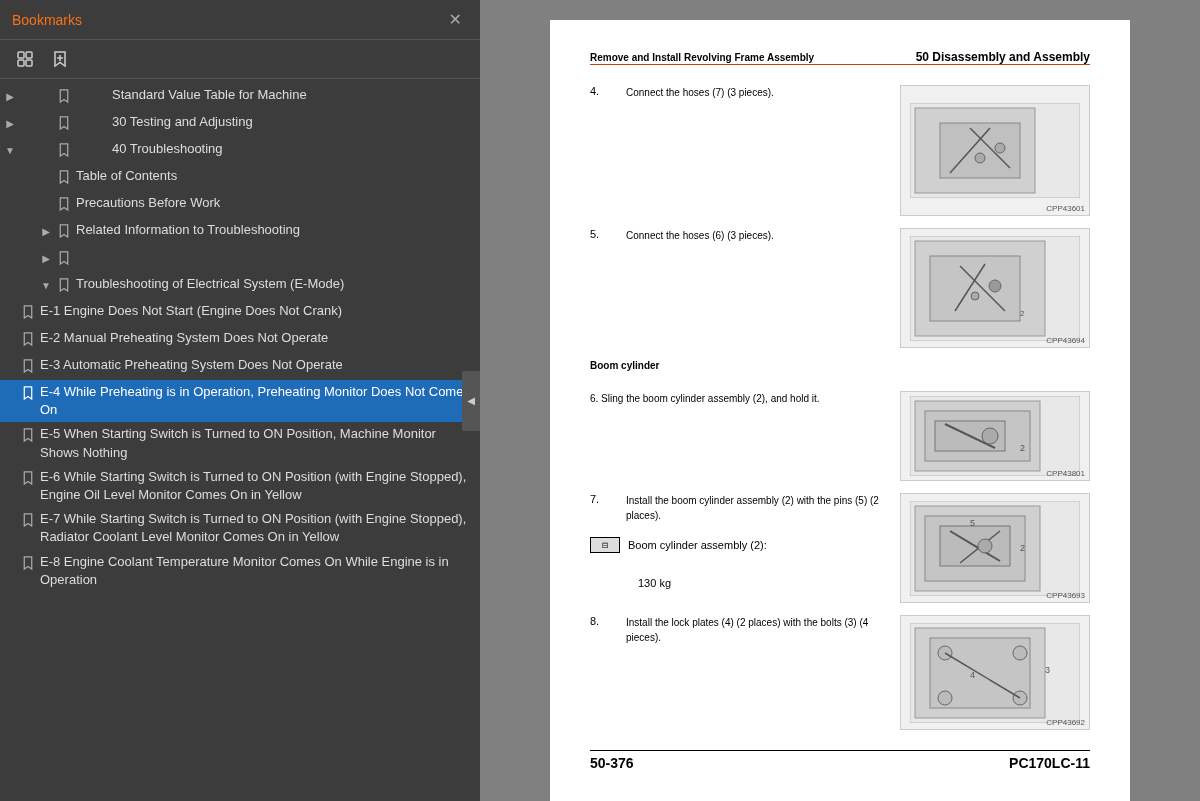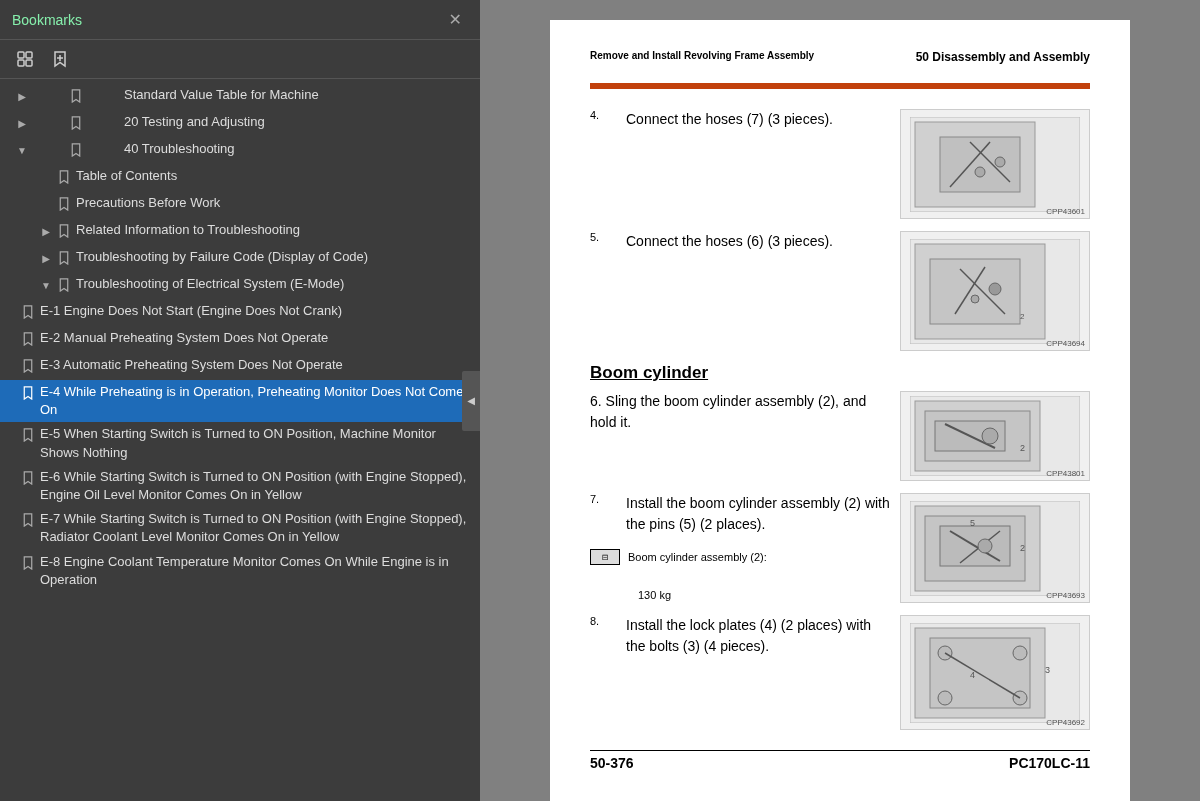--- a/index.html
+++ b/index.html
@@ -22,21 +22,21 @@
       justify-content: space-between;
       padding: 8px 12px;
       background: #3c3c3c;
       color: #e0e0e0;
       font-size: 14px;
       font-weight: 500;
       border-bottom: 1px solid #555;
     }
 
     #bookmarks-title {
-      color: #86efac;
+      color: #f97316;
       font-size: 14px;
     }
 
     #close-btn {
       cursor: pointer;
       color: #aaa;
       font-size: 16px;
       background: none;
       border: none;
       padding: 2px 6px;
@@ -117,21 +117,21 @@
     }
 
     .bookmark-icon svg { width: 12px; height: 14px; }
 
     .item-label {
       flex: 1;
       line-height: 1.4;
     }
 
     
-    .level-0 { padding-left: 12px; gap: 36px; }
+    .level-0 { padding-left: 0; gap: 36px; }
     .level-1 { padding-left: 36px; }
     .level-2 { }
 
     
     #collapse-arrow {
       position: absolute;
       right: 0;
       top: 50%;
       transform: translateY(-50%);
       width: 18px;
@@ -166,38 +166,38 @@
       padding: 30px 40px;
       font-family: Arial, sans-serif;
       font-size: 11px;
       color: #000;
       position: relative;
     }
 
     .page-header {
       display: flex;
       justify-content: space-between;
-      align-items: flex-start;
+      align-items: center;
       margin-bottom: 20px;
-      padding-bottom: 19px;
-      border-bottom: 6px solid #c2410c;
+      padding-bottom: 0;
+      border-bottom: 1px solid #c2410c;
     }
 
     .page-header-left { font-size: 10px; font-weight: bold; }
     .page-header-right { font-size: 12px; font-weight: bold; }
 
     .step-row {
       display: flex;
       gap: 16px;
       margin-bottom: 14px;
       align-items: flex-start;
     }
 
     .step-num { min-width: 20px; font-size: 11px; }
-    .step-text { flex: 1; font-size: 14px; line-height: 1.5; }
+    .step-text { flex: 1; font-size: 10px; line-height: 1.5; }
 
     .img-placeholder {
       border: 1px solid #ccc;
       background: #f0f0f0;
       display: flex;
       align-items: center;
       justify-content: center;
       font-size: 9px;
       color: #888;
       position: relative;
@@ -216,23 +216,22 @@
       gap: 10px;
       margin-bottom: 12px;
       align-items: flex-start;
     }
 
     .step-content { flex: 1; }
     .img-block { flex-shrink: 0; }
 
     .section-heading {
       font-weight: bold;
-      font-size: 17px;
-      margin-bottom: 8px;
-      text-decoration: underline;
+      font-size: 10px;
+      margin-bottom: 20px;
     }
 
     .spec-box {
       display: flex;
       align-items: center;
       gap: 8px;
       margin: 4px 0;
       font-size: 11px;
     }
 
@@ -303,21 +302,21 @@
         </span>
         <span class="item-label">Standard Value Table for Machine</span>
       </div>
       <div class="tree-item level-0">
         <span class="expand-arrow collapsed"></span>
         <span class="bookmark-icon">
           <svg class="bk-svg" viewBox="0 0 12 15">
             <path d="M2 1h8v13l-4-2.8L2 14V1z" stroke-width="1.3"></path>
           </svg>
         </span>
-        <span class="item-label">20 Testing and Adjusting</span>
+        <span class="item-label">30 Testing and Adjusting</span>
       </div>
       <div class="tree-item level-0">
         <span class="expand-arrow expanded"></span>
         <span class="bookmark-icon">
           <svg class="bk-svg" viewBox="0 0 12 15">
             <path d="M2 1h8v13l-4-2.8L2 14V1z" stroke-width="1.3"></path>
           </svg>
         </span>
         <span class="item-label">40 Troubleshooting</span>
       </div>
@@ -348,21 +347,20 @@
         </span>
         <span class="item-label">Related Information to Troubleshooting</span>
       </div>
       <div class="tree-item level-1">
         <span class="expand-arrow collapsed"></span>
         <span class="bookmark-icon">
           <svg class="bk-svg" viewBox="0 0 12 15">
             <path d="M2 1h8v13l-4-2.8L2 14V1z" stroke-width="1.3"></path>
           </svg>
         </span>
-        <span class="item-label">Troubleshooting by Failure Code (Display of Code)</span>
       </div>
       <div class="tree-item level-1">
         <span class="expand-arrow expanded"></span>
         <span class="bookmark-icon">
           <svg class="bk-svg" viewBox="0 0 12 15">
             <path d="M2 1h8v13l-4-2.8L2 14V1z" stroke-width="1.3"></path>
           </svg>
         </span>
         <span class="item-label">Troubleshooting of Electrical System (E-Mode)</span>
       </div>
@@ -451,21 +449,21 @@
     </div>
 
     <div class="step-with-img">
       <div class="step-content">
         <div class="step-row">
           <span class="step-num">4.</span>
           <span class="step-text">Connect the hoses (7) (3 pieces).</span>
         </div>
       </div>
       <div class="img-block">
-        <div class="img-placeholder" style="width:190px;height:110px;">
+        <div class="img-placeholder" style="width:190px;height:131px;">
           <svg width="170" height="95" viewBox="0 0 170 95">
             <rect width="170" height="95" fill="#e8e8e8" stroke="#bbb"></rect>
             <rect x="5" y="5" width="120" height="85" fill="#d0d0d0" stroke="#999"></rect>
             <rect x="30" y="20" width="80" height="55" fill="#c0c0c0" stroke="#888"></rect>
             <line x1="60" y1="25" x2="100" y2="65" stroke="#555" stroke-width="1.5"></line>
             <line x1="80" y1="25" x2="40" y2="70" stroke="#555" stroke-width="1.5"></line>
             <circle cx="90" cy="45" r="5" fill="#aaa" stroke="#666"></circle>
             <circle cx="70" cy="55" r="5" fill="#aaa" stroke="#666"></circle>
           </svg>
           <span class="img-caption">CPP43601</span>

